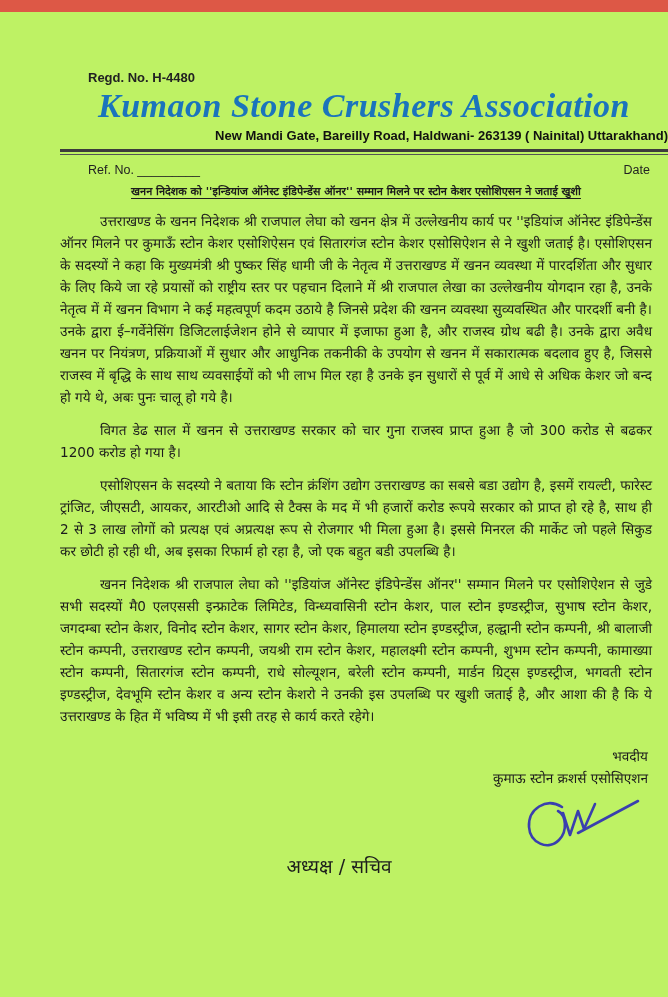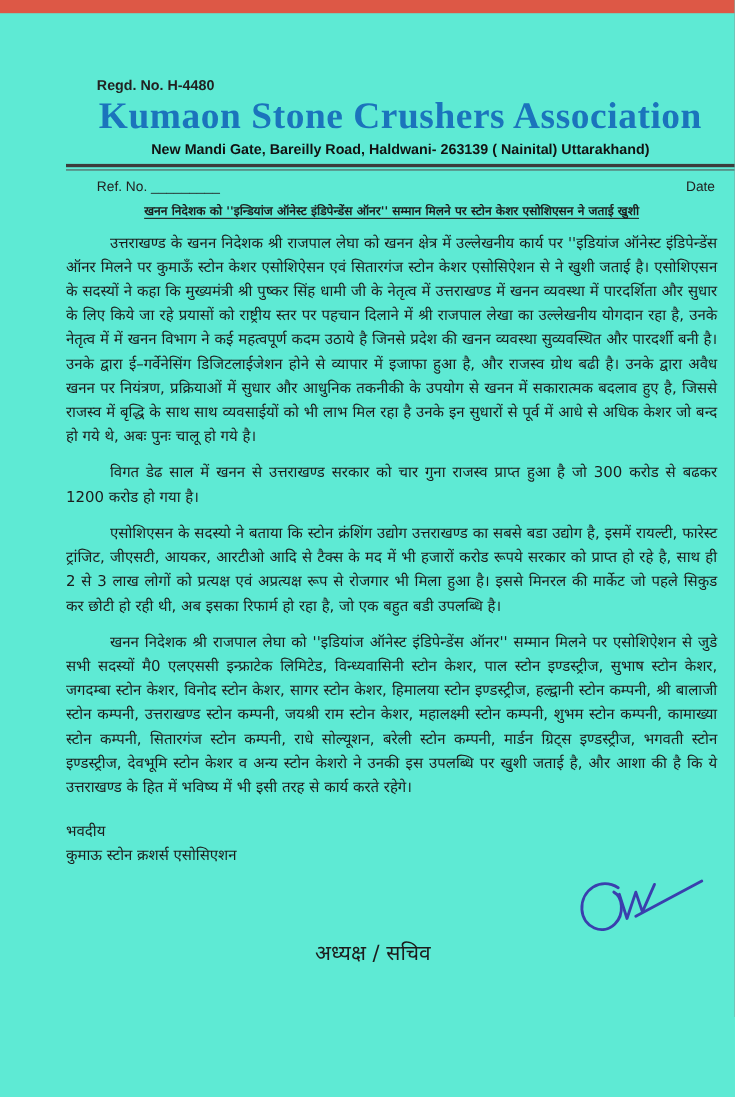--- a/index.html
+++ b/index.html
@@ -1,20 +1,20 @@
 <!DOCTYPE html>
 <html><head>
 <meta charset="utf-8">
 <style>
   html,body{margin:0;padding:0;background:#888;}
   .page{
     position:relative;
     width:668px;height:997px;
     margin:0 auto;
-    background:#5eead4;
+    background:#bef264;
     overflow:hidden;
     font-family:"DejaVu Sans",sans-serif;
     color:#1c1c1c;
   }
   .top-bar{
     position:absolute;top:0;left:0;
     width:100%;height:12px;
   }
   .letterhead{
     margin:0 0 0 60px;
@@ -30,21 +30,21 @@
   .org-title{
     text-align:center;
     font-family:"Liberation Serif",serif;
     font-weight:bold;
     font-size:34px;
     letter-spacing:0.5px;
     margin-top:2px;
     line-height:1.1;
   }
   .org-address{
-    text-align:center;
+    text-align:right;
     font-family:"Liberation Sans",sans-serif;
     font-weight:bold;
     font-size:13px;
     color:#111;
     margin-top:4px;
   }
   .double-rule{
     margin-left:60px;
     margin-top:6px;
     height:2px;
@@ -76,20 +76,21 @@
   }
   .para{
     font-size:13.6px;
     line-height:22px;
     text-align:justify;
     text-indent:40px;
     margin:0 0 11px 0;
   }
   .closing{
     margin-top:18px;
+    text-align:right;
     font-size:13.6px;
     line-height:22px;
     padding-right:4px;
   }
   .signature-wrap{
     margin:2px 6px 0 0;
     height:62px;
     display:flex;
     justify-content:flex-end;
   }
@@ -101,21 +102,21 @@
 </style>
 </head>
 <body>
 
 <div class="page">
 
   <div class="top-bar" style="background:#dd5846;"></div>
 
   <div class="letterhead">
     <div class="regd-no">Regd. No. H-4480</div>
-    <div class="org-title" style="color:#1b74bc;">Kumaon Stone Crushers Association</div>
+    <div class="org-title" style="color:#1b74bc;font-style:italic;">Kumaon Stone Crushers Association</div>
     <div class="org-address">New Mandi Gate, Bareilly Road, Haldwani- 263139 ( Nainital) Uttarakhand)</div>
   </div>
 
   <div class="double-rule"></div>
 
   <div class="ref-row">
     <span class="ref-no">Ref. No. _________</span>
     <span class="date-label">Date</span>
   </div>
 

